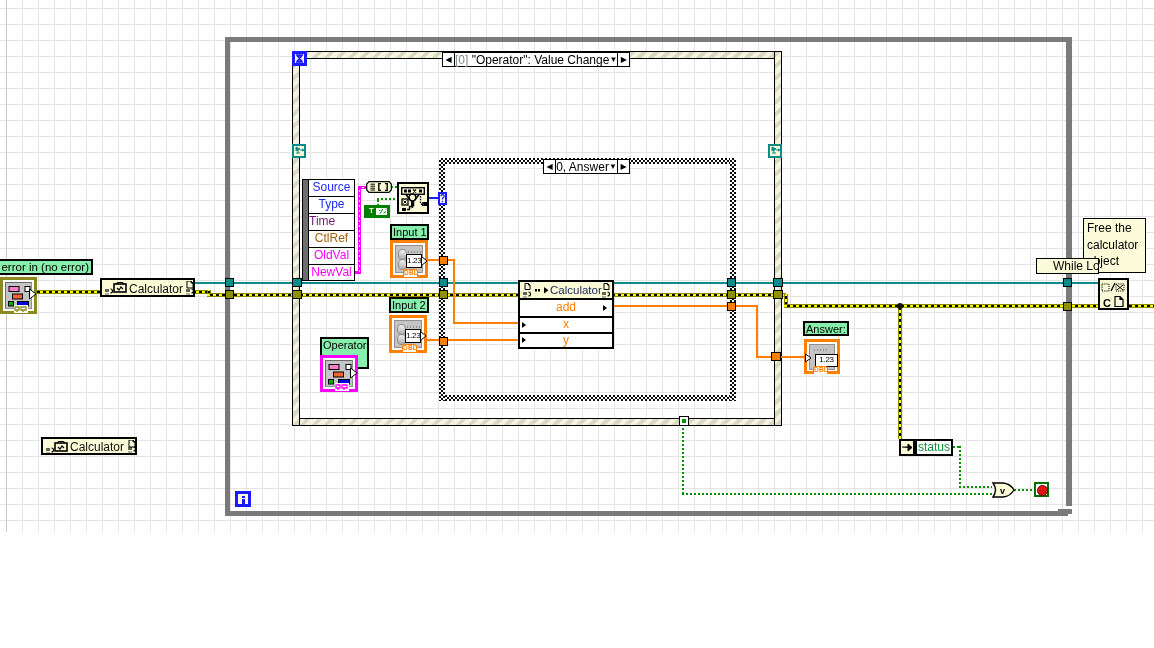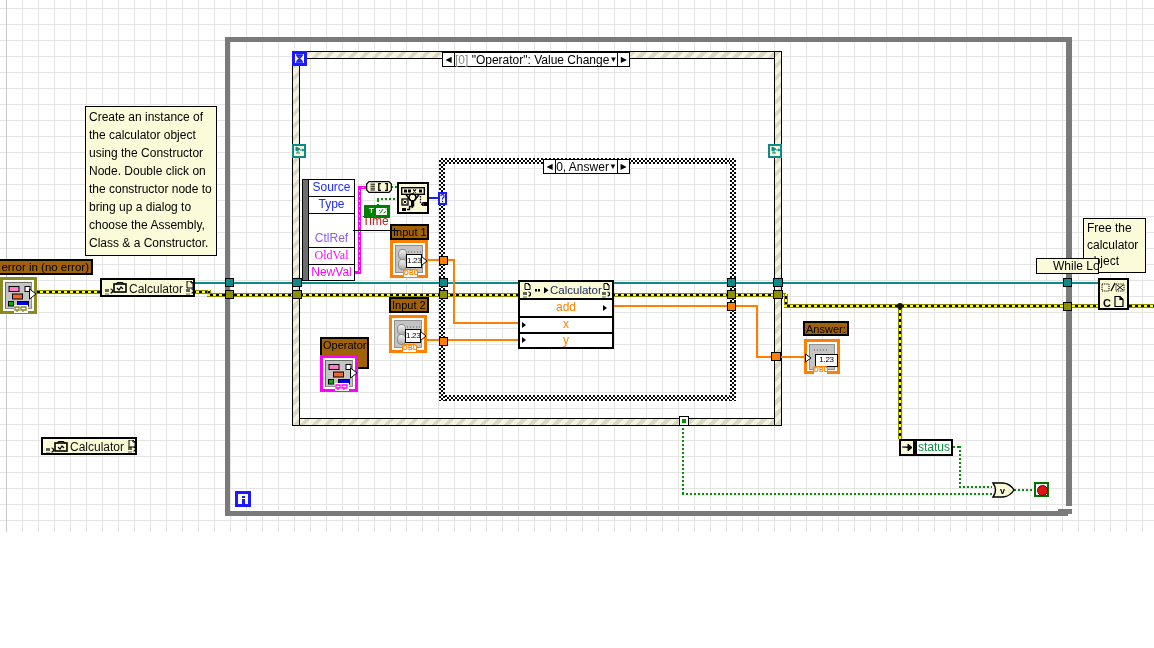--- a/index.html
+++ b/index.html
@@ -29,21 +29,21 @@
 .errv{width:4px;border-left:1px solid #8a8a00;border-right:1px solid #8a8a00;box-sizing:border-box;
   background:repeating-linear-gradient(0deg,#ffff00 0 3px,#000 3px 6px);}
 
 .tun{width:9px;height:9px;border:1px solid #000;box-sizing:border-box;}
 .t-teal{background:#0d8a8a;}
 .t-olive{background:#8f8f00;}
 .t-orange{background:#ff8000;}
 
 .comment{background:#fbfbda;border:1px solid #000;font-size:12px;line-height:18px;
   padding:1px 3px;box-sizing:border-box;white-space:nowrap;overflow:hidden;}
-.clabel{background:#a16207;border:2px solid #000;font-size:11px;line-height:12px;
+.clabel{background:#86efac;border:2px solid #000;font-size:11px;line-height:12px;
   padding:0 1px;box-sizing:border-box;white-space:nowrap;overflow:hidden;}
 .node{background:#fbfad7;border:2px solid #000;box-sizing:border-box;overflow:hidden;}
 .sel{background:#fff;border:1px solid #000;box-sizing:border-box;display:flex;align-items:center;
   font-size:12px;white-space:nowrap;}
 .sarr{font-size:8px;width:11px;text-align:center;flex:none;}
 </style>
 </head>
 <body>
 <div id="page">
   <div class="abs" id="grid"></div>
@@ -152,21 +152,20 @@
     <span class="sarr" style="border-left:1px solid #000;height:100%;line-height:14px;">▶</span>
   </div>
 
   <div class="abs sel" style="left:543px;top:159px;width:87px;height:15px;">
     <span class="sarr" style="border-right:1px solid #000;height:100%;line-height:14px;">◀</span>
     <span style="flex:1;text-align:center;">0, Answer</span>
     <span style="font-size:8px;">▼</span>
     <span class="sarr" style="border-left:1px solid #000;height:100%;line-height:14px;">▶</span>
   </div>
 
-  <div class="abs comment" style="left:85px;top:106px;width:132px;height:150px;">Create an instance of<br>the calculator object<br>using the Constructor<br>Node. Double click on<br>the constructor node to<br>bring up a dialog to<br>choose the Assembly,<br>Class &amp; a Constructor.</div>
   <div class="abs comment" style="left:1083px;top:218px;width:63px;height:55px;line-height:16.5px;">Free the<br>calculator<br>object</div>
   <div class="abs comment" style="left:1036px;top:258px;width:63px;height:16px;padding:0 16px;line-height:14px;">While Loop</div>
 
   <div class="abs clabel" style="left:-12px;top:259px;width:105px;height:16px;text-align:right;font-size:11.5px;padding-right:2px;">error in (no error)</div>
   <div class="abs clabel" style="left:390px;top:224px;width:39px;height:16px;">Input 1</div>
   <div class="abs clabel" style="left:389px;top:297px;width:40px;height:16px;">Input 2</div>
   <div class="abs clabel" style="left:320px;top:337px;width:49px;height:32px;">Operator</div>
   <div class="abs clabel" style="left:803px;top:321px;width:46px;height:15px;">Answer:</div>
 
   <div class="abs" style="left:0px;top:277px;width:37px;height:37px;border:3px solid #8a8a20;background:#fff;box-sizing:border-box;">
@@ -308,23 +307,23 @@
     </div>
     <div class="abs" style="left:0;top:52px;width:92px;height:13px;color:#ff8000;font-size:12px;text-align:center;line-height:12px;">y
       <div class="abs" style="left:2px;top:3px;width:0;height:0;border:3px solid transparent;border-left:4px solid #000;"></div>
     </div>
   </div>
 
   <div class="abs" style="left:302px;top:179px;width:53px;height:102px;border:1px solid #000;background:#fff;box-sizing:border-box;font-size:12px;">
     <div class="abs" style="left:0;top:0;width:5px;height:100px;background:#6e6e6e;border-right:1px solid #000;"></div>
     <div class="abs" style="left:6px;top:0;width:45px;height:16px;border-bottom:1px solid #000;text-align:center;line-height:15px;color:#1f2bff;">Source</div>
     <div class="abs" style="left:6px;top:17px;width:45px;height:16px;border-bottom:1px solid #000;text-align:center;line-height:15px;color:#1f2bff;">Type</div>
-    <div class="abs" style="left:6px;top:34px;width:45px;height:16px;border-bottom:1px solid #000;text-align:center;line-height:15px;color:#b91c1c;margin-left:44px;">Time</div>
-    <div class="abs" style="left:6px;top:51px;width:45px;height:16px;border-bottom:1px solid #000;text-align:center;line-height:15px;color:#8b5cf6;">CtlRef</div>
-    <div class="abs" style="left:6px;top:68px;width:45px;height:16px;border-bottom:1px solid #000;text-align:center;line-height:15px;color:#ff00ff;font-family:Liberation Serif, serif;">OldVal</div>
+    <div class="abs" style="left:6px;top:34px;width:45px;height:16px;border-bottom:1px solid #000;line-height:15px;color:#701a75;">Time</div>
+    <div class="abs" style="left:6px;top:51px;width:45px;height:16px;border-bottom:1px solid #000;text-align:center;line-height:15px;color:#a16207;">CtlRef</div>
+    <div class="abs" style="left:6px;top:68px;width:45px;height:16px;border-bottom:1px solid #000;text-align:center;line-height:15px;color:#ff00ff;">OldVal</div>
     <div class="abs" style="left:6px;top:85px;width:45px;height:15px;text-align:center;line-height:14px;color:#ff00ff;">NewVal</div>
   </div>
 
   <div class="abs" style="left:366px;top:181px;width:26px;height:12px;">
     <svg width="26" height="12">
       <path d="M3,0.7 h20 l2.3,2.3 v6 l-2.3,2.3 h-20 l-2.3,-2.3 v-6 z" fill="#fbfad7" stroke="#000" stroke-width="1.2"></path>
       <path d="M4.5,3.2 h4.5 M4.5,5.2 h4.5 M4.5,7.2 h4.5 M4.5,9 h4.5" stroke="#000" stroke-width="1"></path>
       <path d="M15,2.6 h-2.2 v6.8 h2.2 M19,2.6 h2.2 v6.8 h-2.2" fill="none" stroke="#000" stroke-width="1.4"></path>
     </svg>
   </div>

